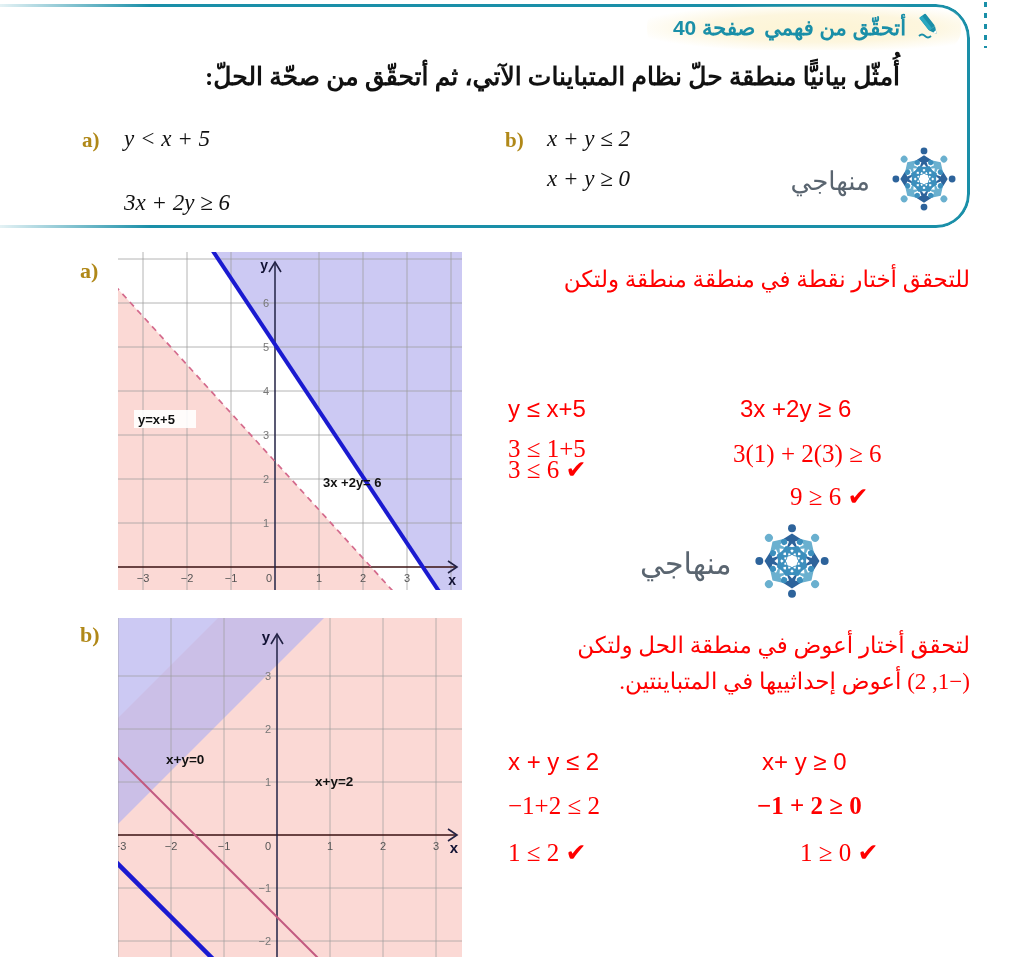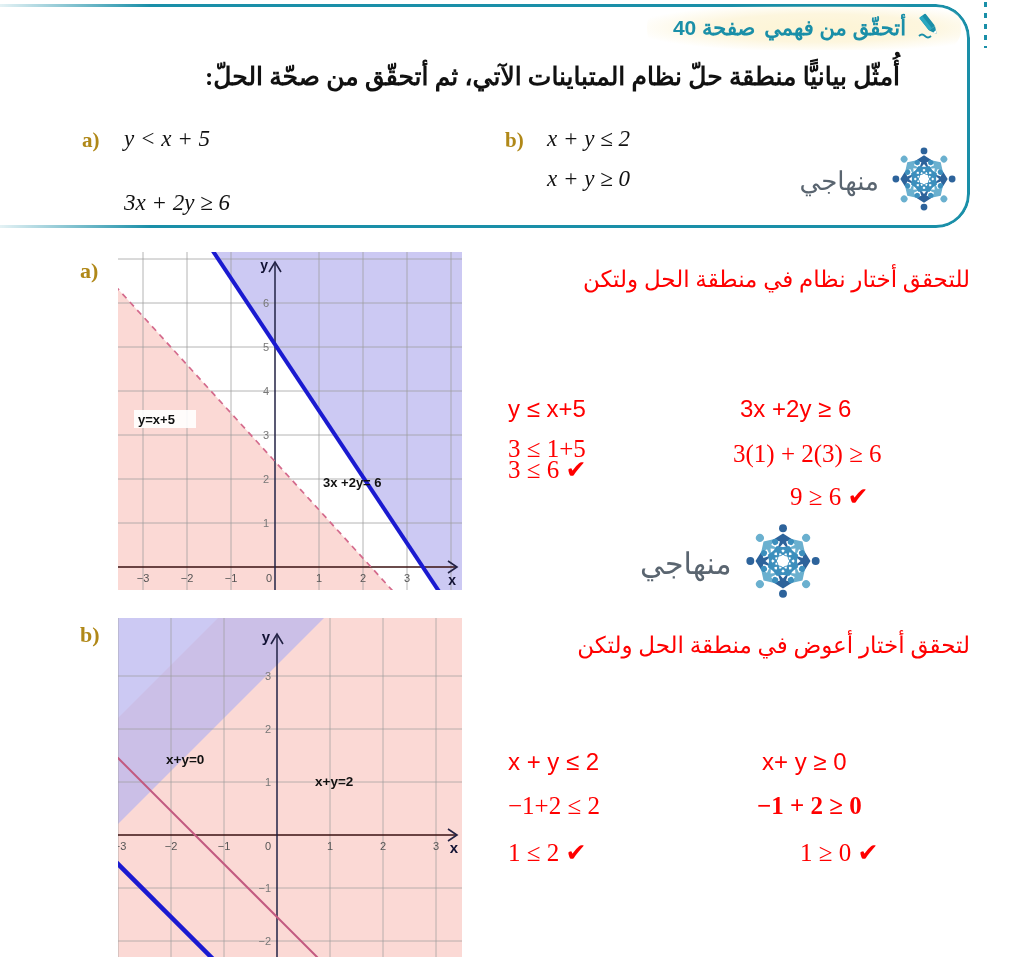--- a/index.html
+++ b/index.html
@@ -105,21 +105,21 @@
   }
 
   #sys-a { left: 82px; top: 126px; width: 320px; height: 80px; }
   #sys-b { left: 505px; top: 126px; width: 320px; height: 80px; }
 
   
   .logo-wrap {
     position: absolute;
     display: flex;
     align-items: center;
-    gap: 8px;
+    gap: 17px;
     direction: rtl;
   }
   .logo-text {
     font-family: "Liberation Sans", sans-serif;
     font-size: 26px;
     color: #5a6570;
     letter-spacing: 1px;
   }
   #logo-header { right: 48px; top: 142px; }
   #logo-middle { left: 640px; top: 518px; }
@@ -354,21 +354,21 @@
         <text x="20" y="172" font-family="Liberation Sans, sans-serif" font-size="13" font-weight="bold" fill="#111111">y=x+5</text>
       </g>
       <g>
         <text x="205" y="235" font-family="Liberation Sans, sans-serif" font-size="13" font-weight="bold" fill="#111111">3x +2y= 6</text>
       </g>
     </g>
   </svg>
 </div>
 
 <div class="red-arabic" style="left:505px; top:262px; width:465px;">
-  <div>للتحقق أختار نظام في منطقة الحل ولتكن</div>
+  <div>للتحقق أختار نقطة في منطقة منطقة ولتكن</div>
 </div>
 
 <div class="red-math sans" style="left:508px; top:375px;">y ≤ x+5</div>
 <div class="red-math" style="left:508px; top:415px;">3 ≤ 1+5</div>
 <div class="red-math" style="left:508px; top:435px;">3 ≤ 6 ✔</div>
 
 <div class="red-math sans" style="left:740px; top:375px;">3x +2y ≥ 6</div>
 <div class="red-math" style="left:733px; top:420px;">3(1) + 2(3) ≥ 6</div>
 <div class="red-math" style="left:790px; top:462px;">9   ≥ 6 ✔</div>
 
@@ -515,20 +515,21 @@
       <text x="340" y="235" font-family="Liberation Sans, sans-serif" font-size="15" font-weight="bold" fill="#111133" text-anchor="end">x</text>
 
       <text x="48" y="146" font-family="Liberation Sans, sans-serif" font-size="13.5" font-weight="bold" fill="#111111">x+y=0</text>
       <text x="197" y="168" font-family="Liberation Sans, sans-serif" font-size="13.5" font-weight="bold" fill="#111111">x+y=2</text>
     </g>
   </svg>
 </div>
 
 <div class="red-arabic" style="left:505px; top:628px; width:465px;">
   <div>لتحقق أختار أعوض في منطقة الحل ولتكن</div>
+  <div>(−1, 2)  أعوض إحداثييها في المتباينتين.</div>
 </div>
 
 <div class="red-math sans" style="left:508px; top:728px;">x + y ≤ 2</div>
 <div class="red-math" style="left:508px; top:772px;">−1+2 ≤ 2</div>
 <div class="red-math" style="left:508px; top:818px;">1 ≤ 2 ✔</div>
 
 <div class="red-math sans" style="left:762px; top:728px;">x+ y ≥ 0</div>
 <div class="red-math" style="left:757px; top:772px;font-weight:bold;">−1 + 2 ≥ 0</div>
 <div class="red-math" style="left:800px; top:818px;">1   ≥ 0 ✔</div>
 

